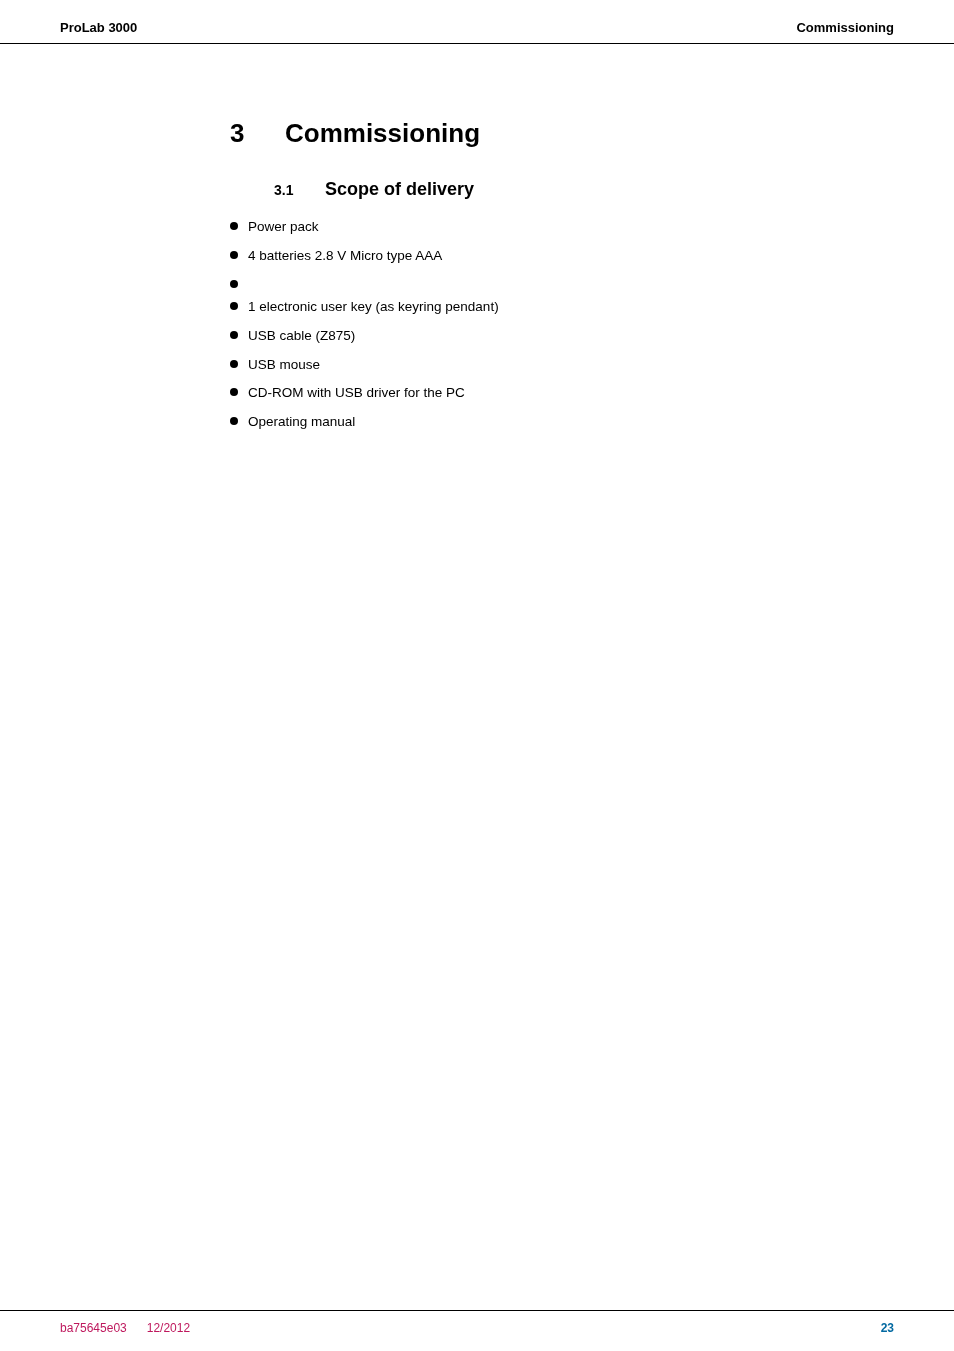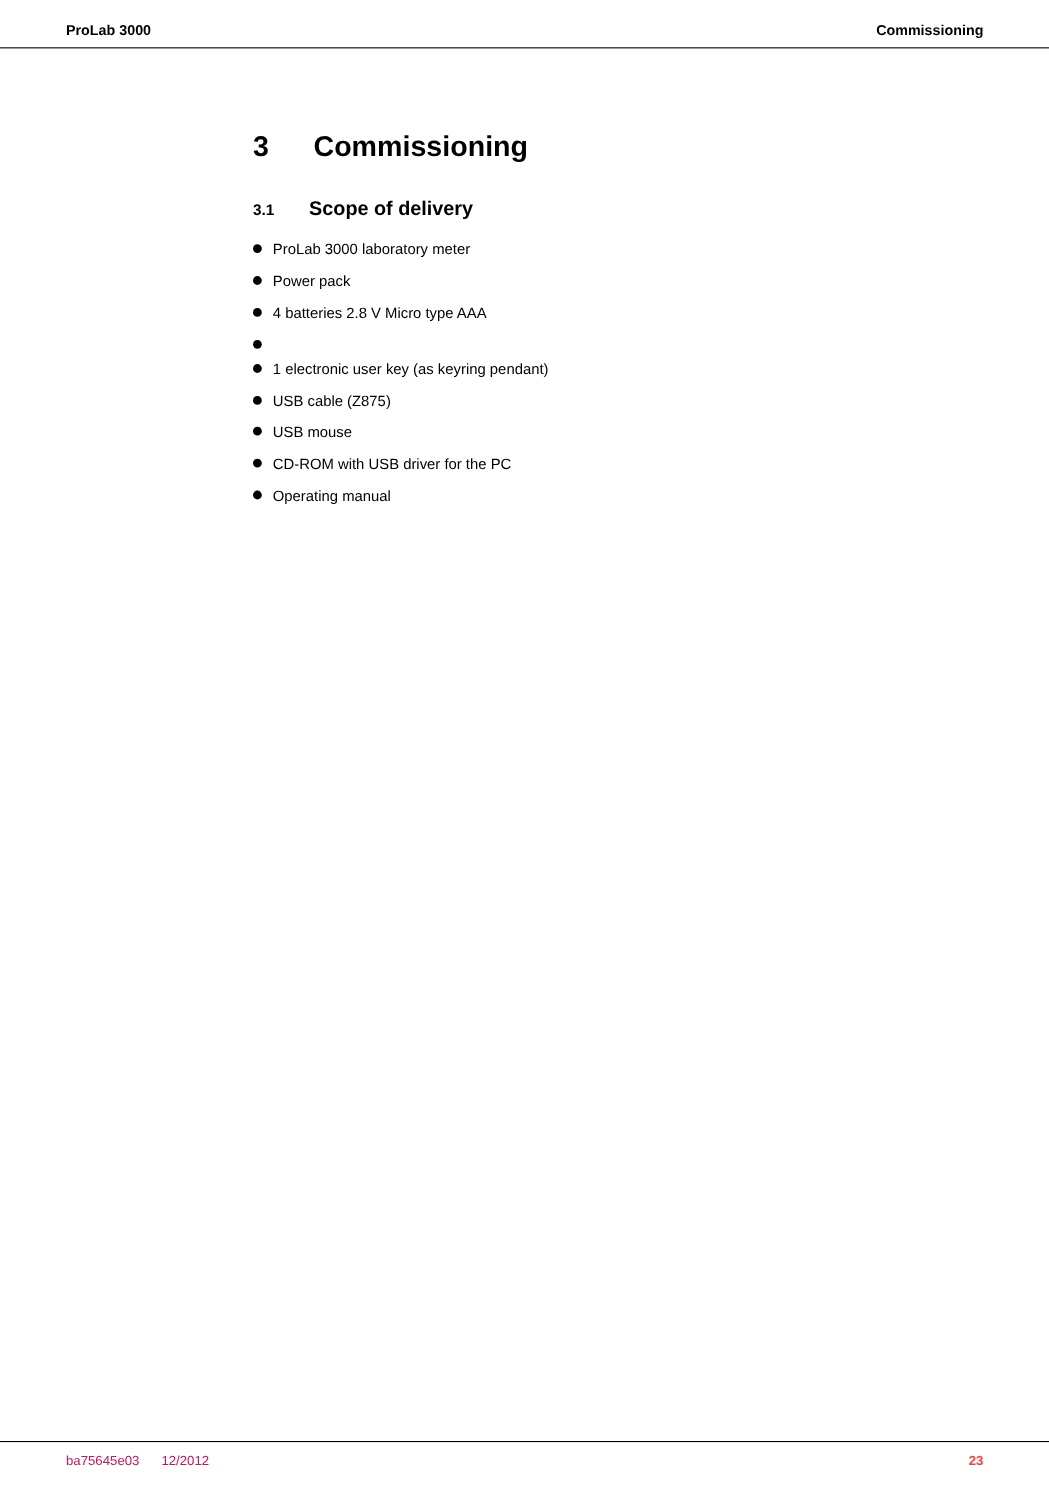--- a/index.html
+++ b/index.html
@@ -74,20 +74,21 @@
       font-weight: bold;
       color: #000000;
     }
 
     
     .section-heading {
       display: flex;
       align-items: baseline;
       gap: 16px;
       margin-bottom: 18px;
+      margin-left: 44px;
     }
 
     .section-number {
       font-size: 14px;
       font-weight: bold;
       min-width: 35px;
     }
 
     .section-title {
       font-size: 18px;
@@ -136,21 +137,21 @@
 
     .footer-left {
       font-size: 12px;
       color: #be185d;
       display: flex;
       gap: 20px;
     }
 
     .footer-right {
       font-size: 12px;
-      color: #ef4444;
+      color: #0369a1;
       font-weight: bold;
     }
   </style>
 </head>
 <body>
 
 <div class="page-container">
 
   <div class="page-header">
     <span class="header-left">ProLab 3000</span>
@@ -163,24 +164,20 @@
       <span class="chapter-number">3</span>
       <span class="chapter-title">Commissioning</span>
     </div>
 
     <div class="section-heading">
       <span class="section-number">3.1</span>
       <span class="section-title">Scope of delivery</span>
     </div>
 
     <ul class="bullet-list">
-    <li>
-          <span class="bullet-dot"></span>
-          <span class="bullet-text">ProLab 3000 laboratory meter</span>
-        </li>
         <li>
           <span class="bullet-dot"></span>
           <span class="bullet-text">Power pack</span>
         </li>
         <li>
           <span class="bullet-dot"></span>
           <span class="bullet-text">4 batteries 2.8 V Micro type AAA</span>
         </li>
         <li>
           <span class="bullet-dot"></span>

